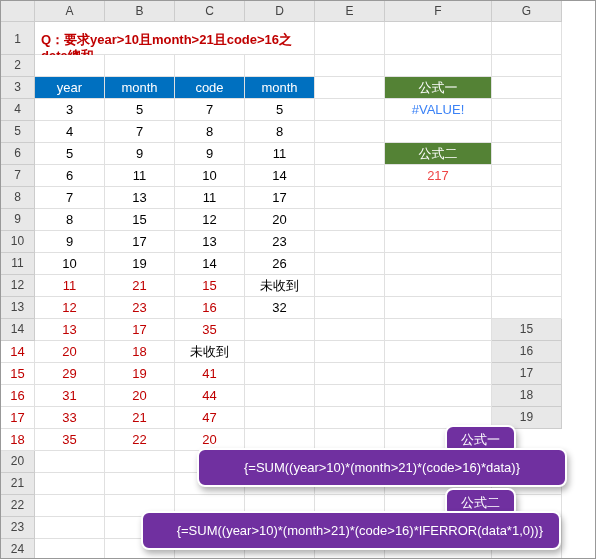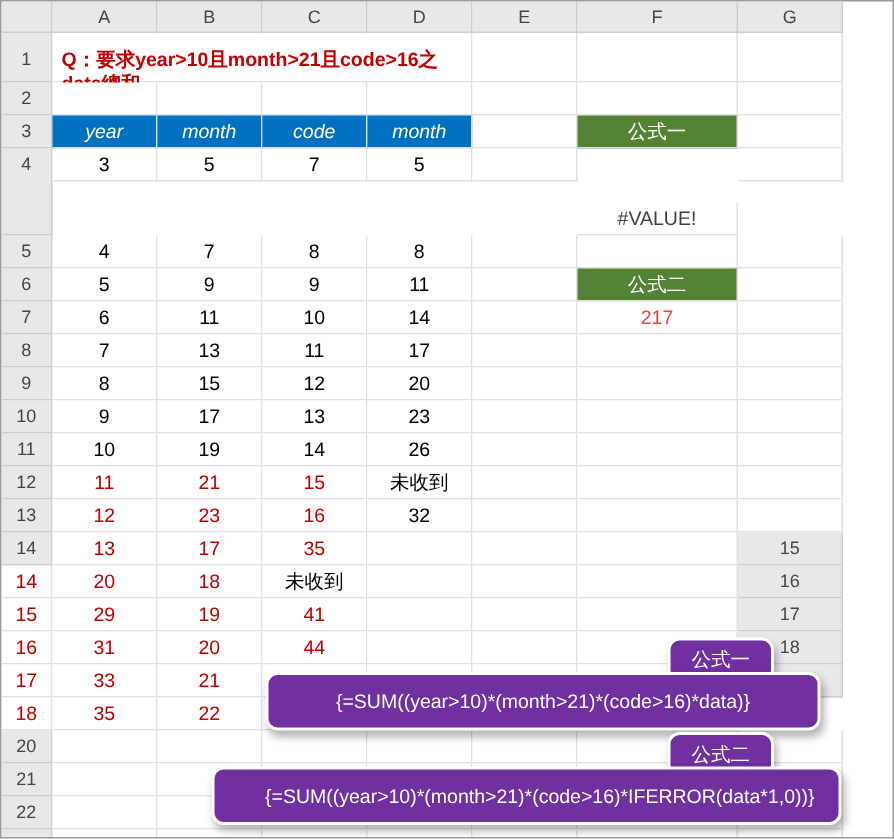--- a/index.html
+++ b/index.html
@@ -3,28 +3,28 @@
 <meta charset="utf-8">
 <style>
   * { box-sizing: border-box; margin: 0; padding: 0; }
   body { font-family: Arial, "Microsoft JhengHei", sans-serif; font-size: 13px; background: #fff; width: 596px; height: 559px; position: relative; overflow: hidden; border: 1px solid #999; }
   .grid { display: grid; grid-template-columns: 34px 70px 70px 70px 70px 70px 107px 70px; }
   .hdr { background: #e8e8e8; border-right: 1px solid #ccc; border-bottom: 1px solid #ccc; text-align: center; padding: 3px 0; color: #444; font-size: 12px; }
   .rhdr { background: #e8e8e8; border-right: 1px solid #ccc; border-bottom: 1px solid #ccc; text-align: center; padding: 3px 0; color: #444; font-size: 12px; }
   .cell { border-right: 1px solid #e0e0e0; border-bottom: 1px solid #e0e0e0; padding: 3px 4px; text-align: center; height: 22px; line-height: 16px; background: #fff; }
   .row1 { height: 33px; padding-top: 10px; }
   .q { text-align: left; color: #c00000; font-weight: bold; padding-left: 6px; }
-  .th { background: #0070c0; color: #fff; font-weight: normal; font-style: italic; }
+  .th { background: #0070c0; color: #fff; font-weight: normal; }
   .red { color: #c00000; }
   .fh { background: #548235; color: #fff; }
-  .val1 { color: #404040; margin-top: 36px; }
+  .val1 { color: #3b82f6; }
   .val2 { color: #ef4444; }
   .callout { position: absolute; background: #7030a0; color: #fff; border: 2px solid #fff; border-radius: 8px; padding: 10px 16px; text-align: center; font-size: 13px; box-shadow: 2px 4px 6px rgba(0,0,0,0.3); }
   .tag { position: absolute; background: #7030a0; color: #fff; border: 2px solid #fff; border-radius: 8px; padding: 4px 14px; font-size: 13px; box-shadow: 2px 4px 6px rgba(0,0,0,0.3); }
-  .c1 { left: 176px; top: 447px; width: 370px; }
+  .c1 { left: 196px; top: 447px; width: 370px; }
   .t1 { left: 444px; top: 424px; }
   .c2 { left: 140px; top: 510px; width: 420px; text-align: right; }
   .t2 { left: 444px; top: 487px; }
 </style>
 </head>
 <body>
 
 <div class="grid">
 
   <div class="hdr"></div>

